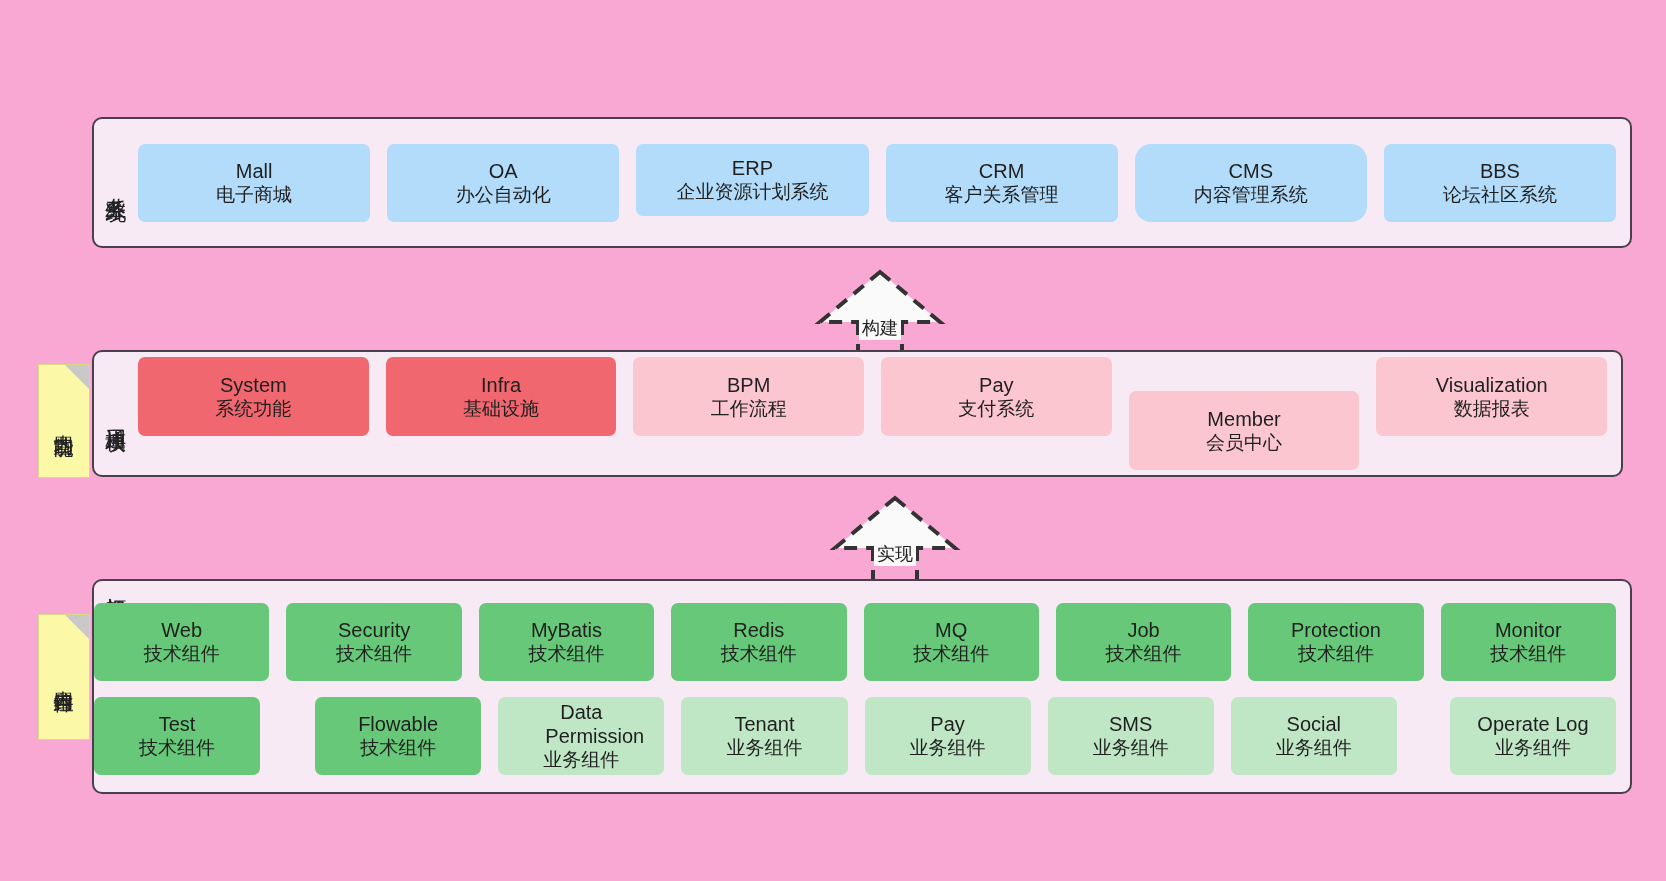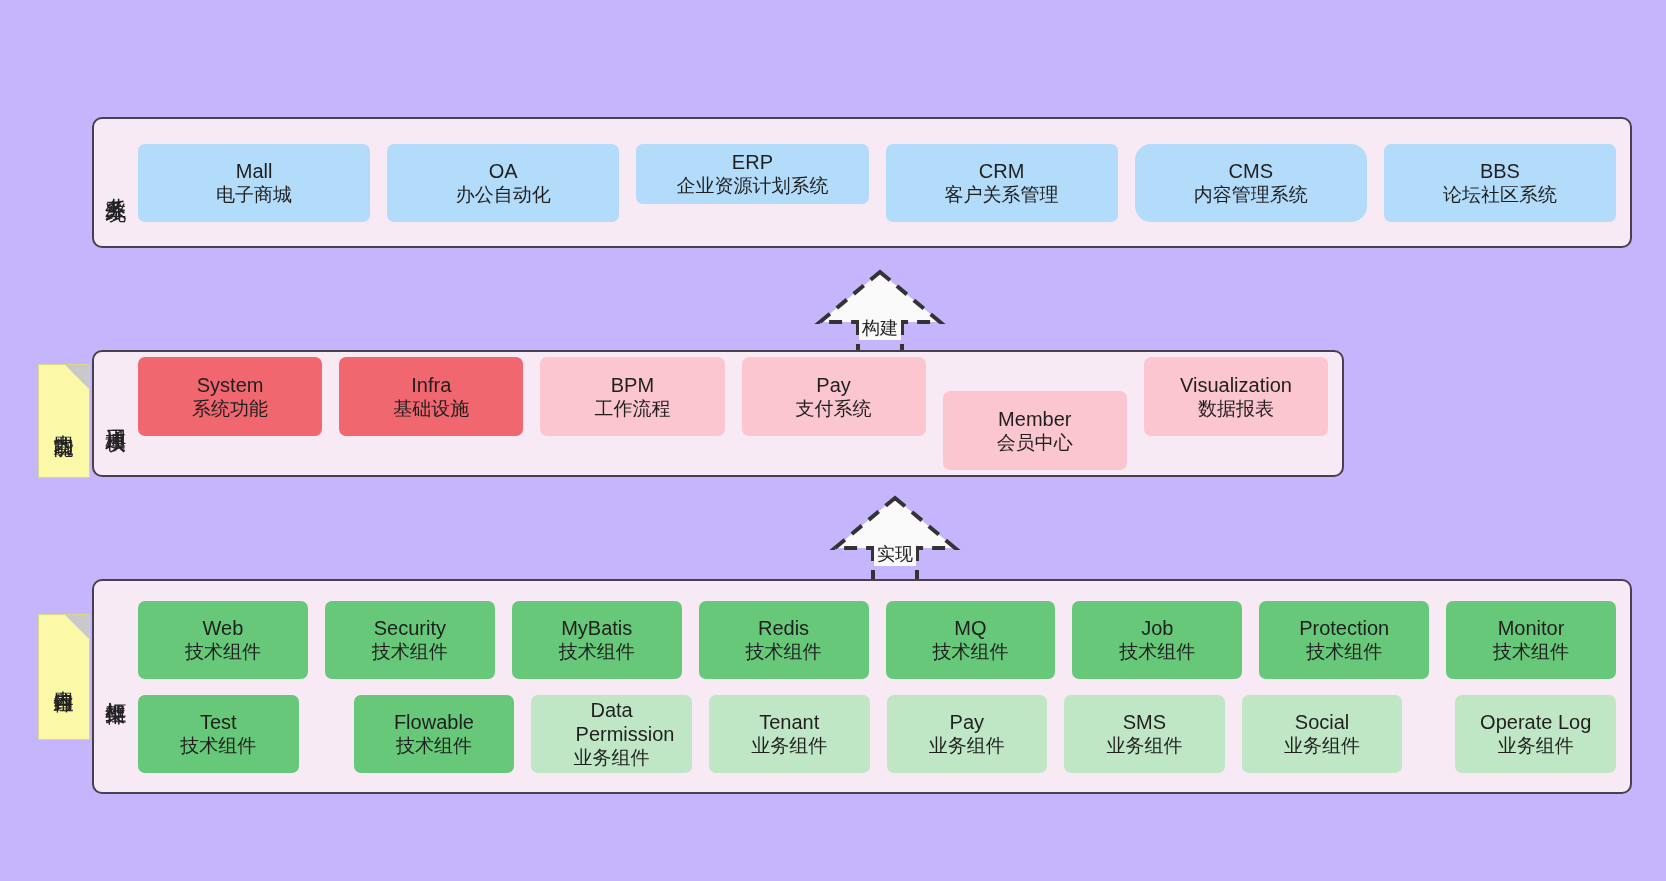--- a/index.html
+++ b/index.html
@@ -7,21 +7,21 @@
     margin: 0; padding: 0;
     width: 1666px; height: 881px;
     background: #fafafa;
     font-family: "Liberation Sans", "DejaVu Sans", sans-serif;
     overflow: hidden;
   }
   #canvas {
     position: relative;
     width: 1666px;
     height: 881px;
-    background: #c4b5fd;
+    background: #f9a8d4;
   }
 
   
   .layer {
     position: absolute;
     background: #f8eaf5;
     border: 2px solid #4a3f4d;
     border-radius: 10px;
     display: flex;
     align-items: stretch;
@@ -124,21 +124,21 @@
     <div class="layer-body">
       <div class="row">
         <div class="card c-blue" style="height:78px;">
           <span class="t1">Mall</span>
           <span class="t2">电子商城</span>
         </div>
         <div class="card c-blue" style="height:78px;">
           <span class="t1">OA</span>
           <span class="t2">办公自动化</span>
         </div>
-        <div class="card c-blue" style="height:60px;">
+        <div class="card c-blue" style="height:72px;">
           <span class="t1">ERP</span>
           <span class="t2">企业资源计划系统</span>
         </div>
         <div class="card c-blue" style="height:78px;">
           <span class="t1">CRM</span>
           <span class="t2">客户关系管理</span>
         </div>
         <div class="card c-blue" style="height:78px;border-radius:16px;">
           <span class="t1">CMS</span>
           <span class="t2">内容管理系统</span>
@@ -159,21 +159,21 @@
       <path d="M58 52 L58 90 M102 52 L102 90" fill="none" stroke="#333" stroke-width="4" stroke-dasharray="13 9"></path>
     </svg>
     <span class="uml-label" style="top:46px;">构建</span>
   </div>
 
   <div class="note" id="note-builtin-features" style="left:38px; top:364px; width:52px; height:114px;">
     <span class="fold"></span>
     <span>内置功能</span>
   </div>
 
-  <div class="layer" id="layer-common-modules" style="left:92px; top:350px; width:1252px; height:127px;">
+  <div class="layer" id="layer-common-modules" style="left:92px; top:350px; width:1531px; height:127px;">
     <div class="layer-title">通用模块</div>
     <div class="layer-body">
       <div class="row">
         <div class="card c-red-strong" style="height:79px;">
           <span class="t1">System</span>
           <span class="t2">系统功能</span>
         </div>
         <div class="card c-red-strong" style="height:79px;">
           <span class="t1">Infra</span>
           <span class="t2">基础设施</span>
@@ -204,21 +204,21 @@
       <path d="M58 52 L58 90 M102 52 L102 90" fill="none" stroke="#333" stroke-width="4" stroke-dasharray="13 9"></path>
     </svg>
     <span class="uml-label" style="top:46px;">实现</span>
   </div>
 
   <div class="note" id="note-builtin-components" style="left:38px; top:614px; width:52px; height:126px;">
     <span class="fold"></span>
     <span>内置组件</span>
   </div>
 
-  <div class="layer" id="layer-framework-components" style="left:92px; top:579px; width:1540px; height:215px;">
+  <div class="layer" id="layer-framework-components" style="left:92px; top:579px; width:1540px; height:215px;flex-direction:column;">
     <div class="layer-title">框架组件</div>
     <div class="layer-body" style="gap:16px;">
 
       <div class="row">
         <div class="card c-green-strong" style="height:78px;">
           <span class="t1">Web</span>
           <span class="t2">技术组件</span>
         </div>
         <div class="card c-green-strong" style="height:78px;">
           <span class="t1">Security</span>

